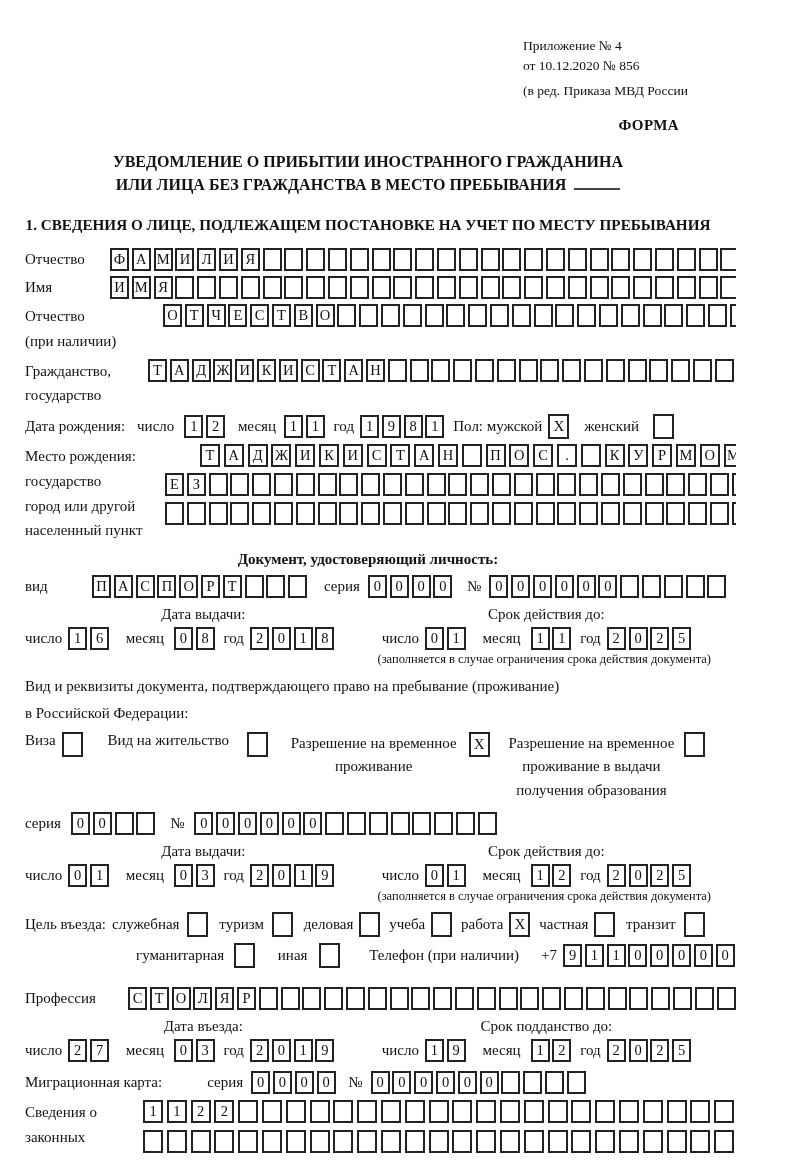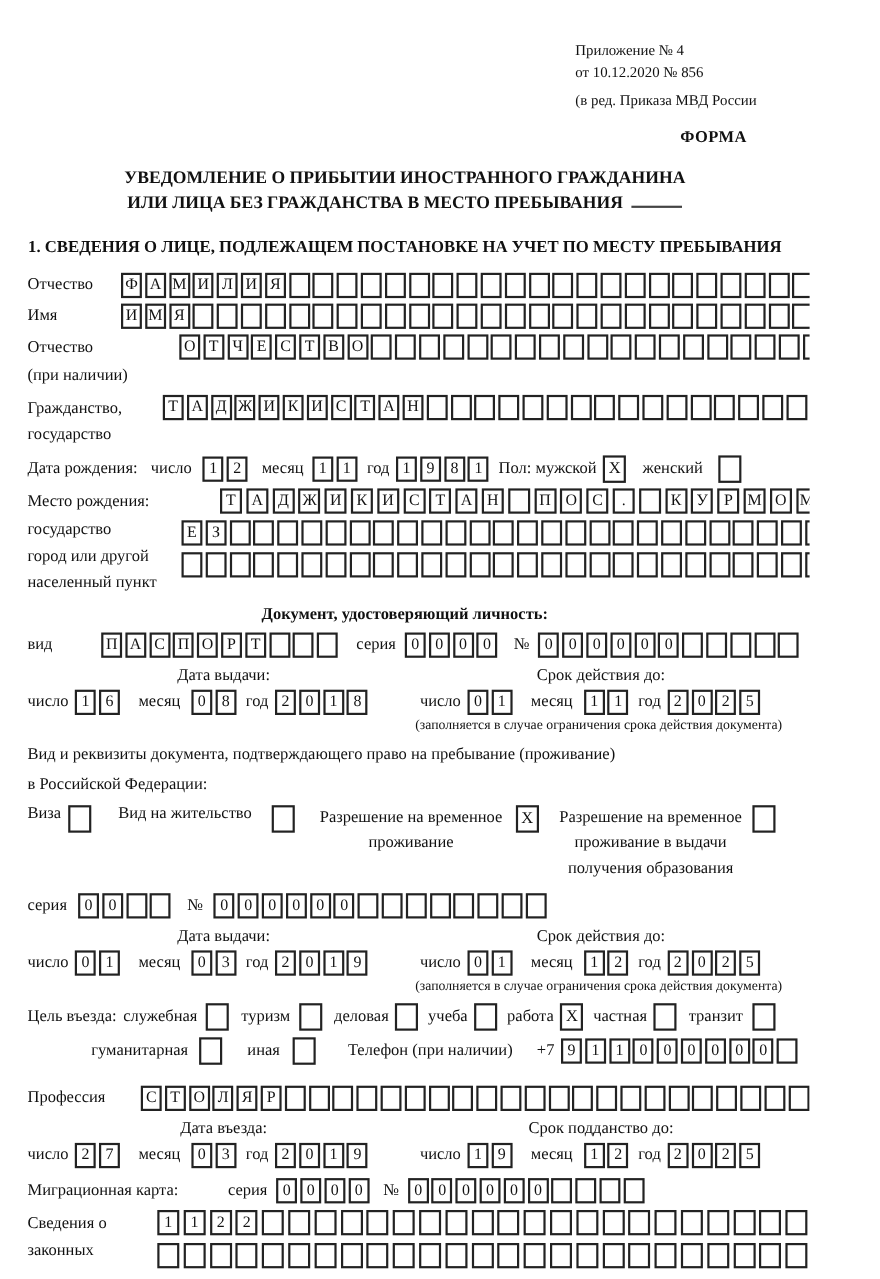--- a/index.html
+++ b/index.html
@@ -553,21 +553,21 @@
     <span class="cells chk ml6">
         <span class="cell"></span>
       </span>
     <span class="lbl ml8">транзит</span>
     <span class="cells chk ml8">
         <span class="cell"></span>
       </span>
   </div>
 
   <div class="frow" style="margin-top:6px;">
-    <span class="lbl" style="margin-left:58px;">гуманитарная</span>
+    <span class="lbl" style="margin-left:111px;">гуманитарная</span>
     <span class="cells chk ml10">
         <span class="cell"></span>
       </span>
     <span class="lbl" style="margin-left:20px;">иная</span>
     <span class="cells chk ml12">
         <span class="cell"></span>
       </span>
     <span class="lbl" style="margin-left:26px;">Телефон (при наличии)</span>
     <span class="lbl" style="margin-left:22px;">+7</span>
     <span class="cells ml6">

